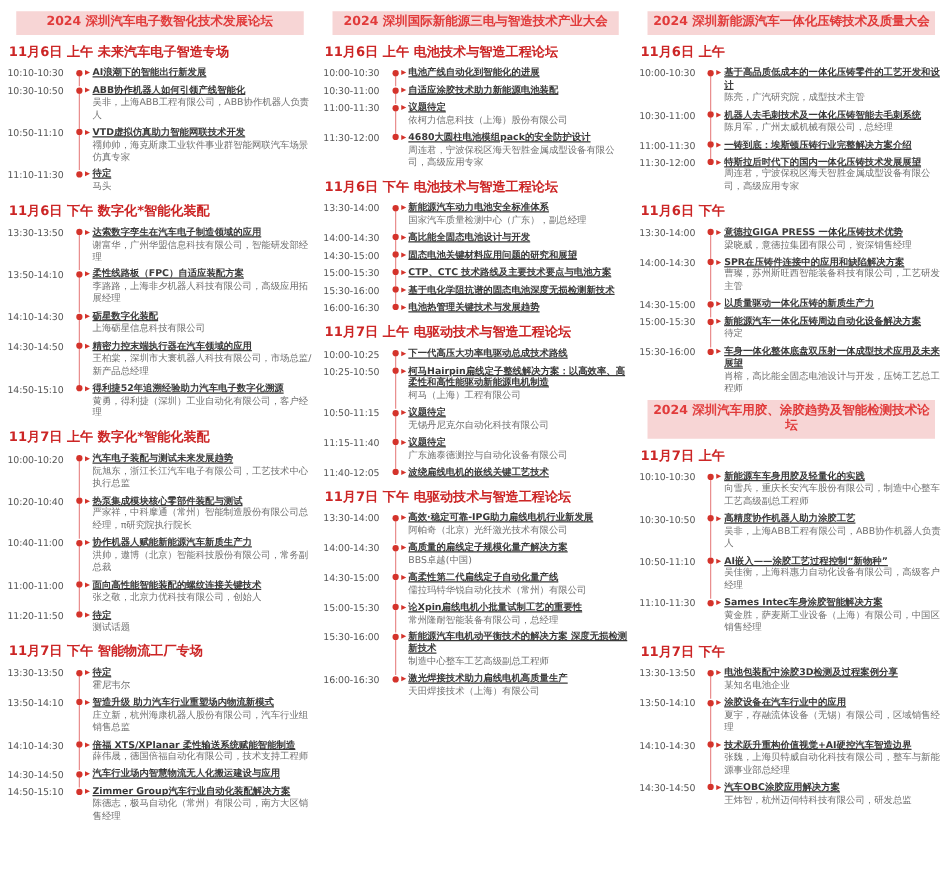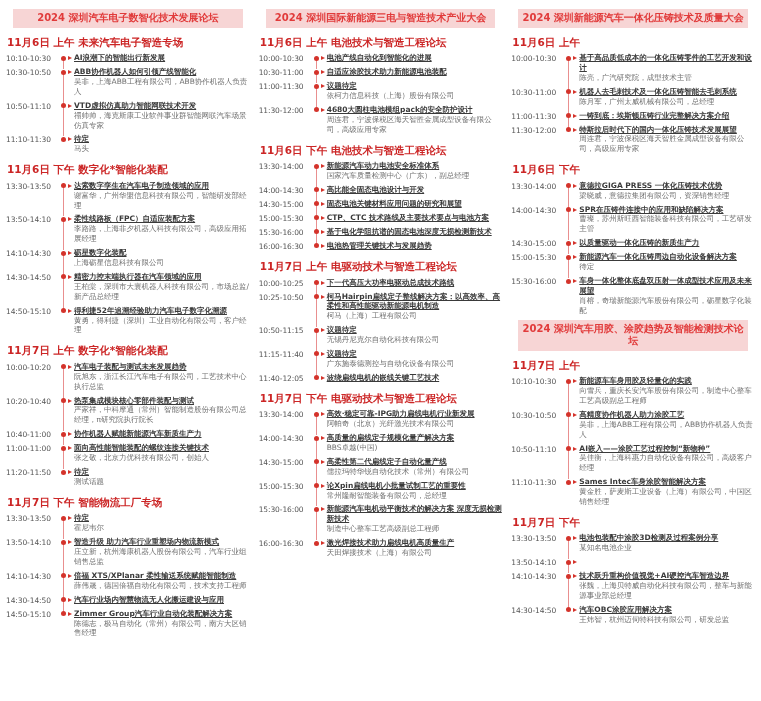--- a/index.html
+++ b/index.html
@@ -188,20 +188,21 @@
             </div>
           </div>
           <div class="item">
             <div class="time">10:40-11:00</div>
             <div class="marker">
               <span class="dot"></span>
               <span class="tri"></span>
             </div>
             <div class="content">
               <div class="title">协作机器人赋能新能源汽车新质生产力</div>
+              <div class="speaker">洪帅，遨博（北京）智能科技股份有限公司，常务副总裁</div>
             </div>
           </div>
           <div class="item">
             <div class="time">11:00-11:00</div>
             <div class="marker">
               <span class="dot"></span>
               <span class="tri"></span>
             </div>
             <div class="content">
               <div class="title">面向高性能智能装配的螺纹连接关键技术</div>
@@ -623,21 +624,21 @@
             </div>
           </div>
           <div class="item">
             <div class="time">15:30-16:00</div>
             <div class="marker">
               <span class="dot"></span>
               <span class="tri"></span>
             </div>
             <div class="content">
               <div class="title">车身一体化整体底盘双压射一体成型技术应用及未来展望</div>
-              <div class="speaker">肖榕，奇瑞新能源汽车股份有限公司，砺星数字化装配</div>
+              <div class="speaker">肖榕，高比能全固态电池设计与开发，压铸工艺总工程师</div>
             </div>
           </div>
         </div>
       </div>
       <div class="conf-header">2024 深圳汽车用胶、涂胶趋势及智能检测技术论坛</div>
       <div class="section">
         <div class="section-heading">11月7日 上午</div>
         <div class="items">
           <div class="item">
             <div class="time">10:10-10:30</div>
@@ -697,20 +698,24 @@
             <div class="content">
               <div class="title">电池包装配中涂胶3D检测及过程案例分享</div>
               <div class="speaker">某知名电池企业</div>
             </div>
           </div>
           <div class="item">
             <div class="time">13:50-14:10</div>
             <div class="marker">
               <span class="dot"></span>
               <span class="tri"></span>
+            </div>
+            <div class="content">
+              <div class="title">涂胶设备在汽车行业中的应用</div>
+              <div class="speaker">夏宇，存融流体设备（无锡）有限公司，区域销售经理</div>
             </div>
           </div>
           <div class="item">
             <div class="time">14:10-14:30</div>
             <div class="marker">
               <span class="dot"></span>
               <span class="tri"></span>
             </div>
             <div class="content">
               <div class="title">技术跃升重构价值视觉+AI硬控汽车智造边界</div>

